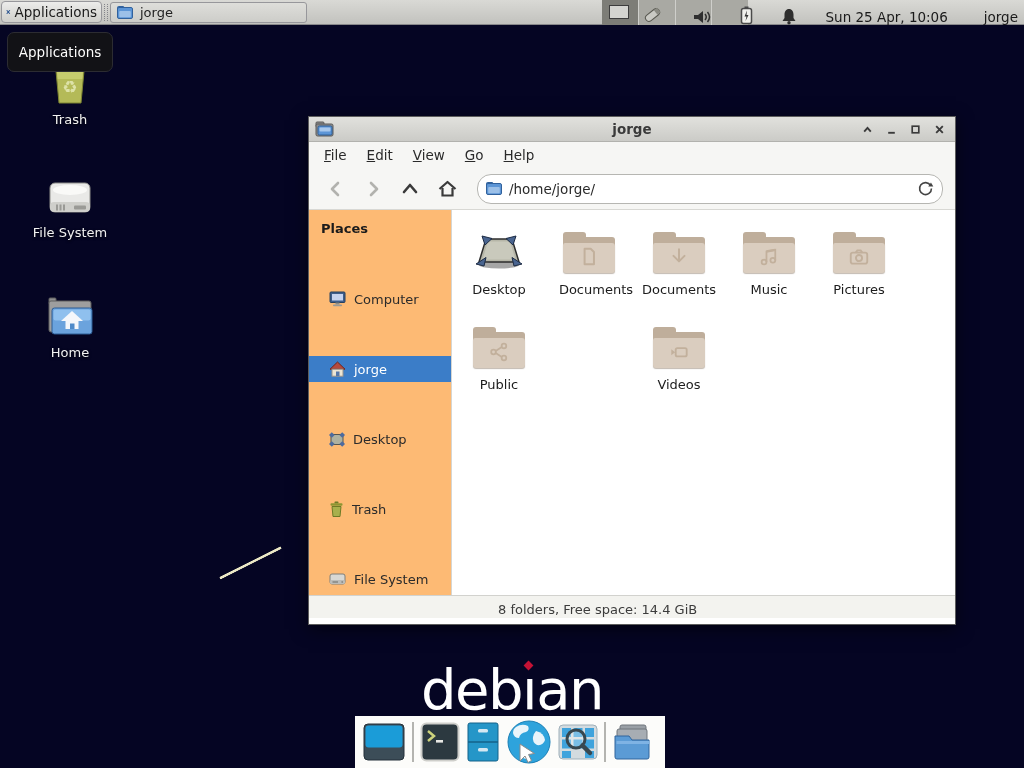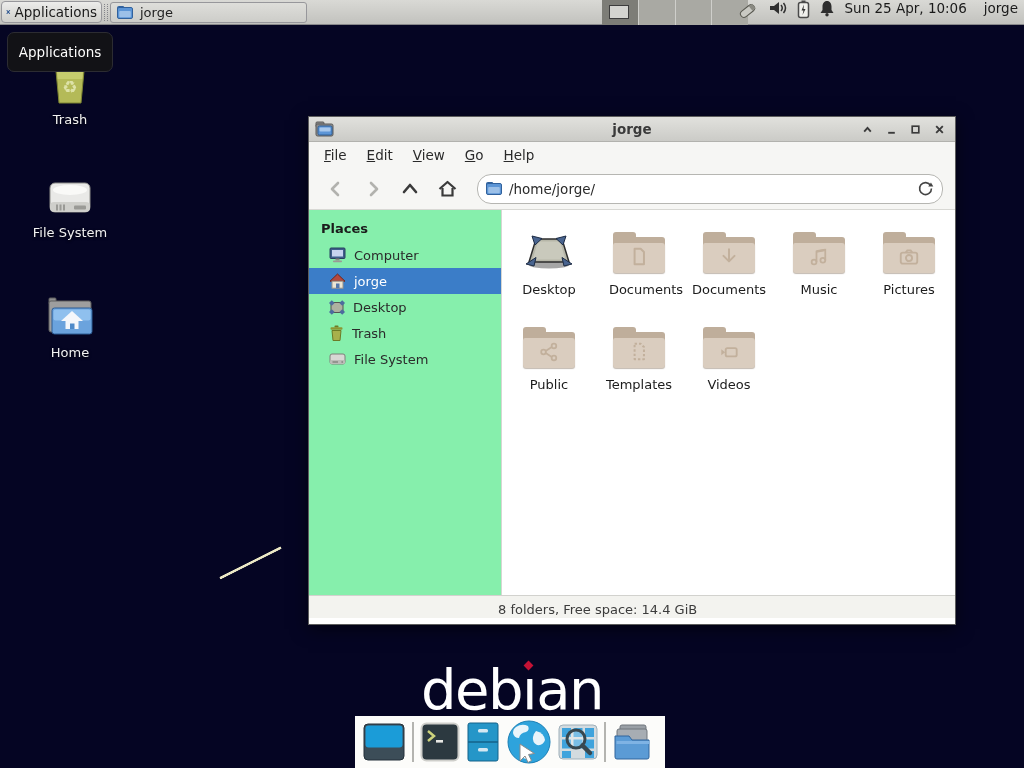--- a/index.html
+++ b/index.html
@@ -18,21 +18,21 @@
   .task-btn { position:absolute; left:110px; top:2px; width:197px; height:21px;
     background:linear-gradient(#dededa,#cdcdc9); border:1px solid #97979b; border-radius:3px;
     display:flex; align-items:center; padding:0 6px; gap:7px; }
   .task-btn span { font-size:13px; color:#222; }
   .pager { position:absolute; left:602px; top:0; width:146px; height:25px; display:flex; }
   .ws { flex:1; background:#a9a9a3; border-right:1px solid #cfcfcb; position:relative; }
   .ws:last-child { border-right:none; }
   .ws.active { background:#7d7d77; }
   .ws.active .mini-win { position:absolute; left:7px; top:5px; width:20px; height:14px;
     background:#d4d4d0; border:1px solid #3c3c3c; }
-  .panel-right { position:absolute; right:6px; top:0; height:25px; display:flex; align-items:flex-start; }
+  .panel-right { position:absolute; right:6px; top:0; height:25px; display:flex; align-items:flex-end;gap:19px; }
   .tray-ic { margin-left:9px; display:flex; align-items:center; }
   .clock { font-size:13.5px; color:#1a1a1a; margin-left:10px; white-space:nowrap; }
   .puser { font-size:13.5px; color:#1a1a1a; margin-left:17px; }
 
   
   .tooltip { position:absolute; left:7px; top:32px; width:106px; height:40px; z-index:60;
     background:#121216; border:1px solid #2c2c32; border-radius:7px;
     color:#fdfdfd; font-size:13.5px; display:flex; align-items:center; justify-content:center; }
 
   
@@ -60,23 +60,23 @@
   .menu-item { display:inline-block; font-size:13.5px; color:#2a2a2a; padding:0 10px; line-height:26px; }
   .menu-item::first-letter { text-decoration:underline; }
   .toolbar { height:42px; background:#f6f6f4; border-bottom:1px solid #d8d8d4;
     display:flex; align-items:center; padding:0 12px; }
   .nav-btn { width:30px; height:30px; display:flex; align-items:center; justify-content:center;
     border-radius:3px; margin-right:7px; }
   .pathbar { flex:1; height:30px; margin-left:8px; background:#fff; border:1px solid #b6b6b2;
     border-radius:14px; display:flex; align-items:center; padding:0 8px; }
   .pathbar .ptext { font-size:13.5px; color:#2a2a2a; margin-left:7px; flex:1; }
   .fm-body { display:flex; height:385px; }
-  .sidepane { width:193px; background:#86efac; border-right:1px solid #d6d6d2; padding-top:6px; }
+  .sidepane { width:143px; background:#fdba74; border-right:1px solid #d6d6d2; padding-top:6px; }
   .side-h { height:26px; line-height:26px; padding-left:12px; font-size:13px; font-weight:bold; color:#1b1b1b; }
-  .side-item { height:26px; display:flex; align-items:center; padding-left:20px; gap:8px; }
+  .side-item { height:26px; display:flex; align-items:center; padding-left:20px; gap:8px;margin-top:44px; }
   .side-item span { font-size:13px; color:#2b2b2b; }
   .side-item.selected { background:#3b7dc8; }
   .side-item.selected span { color:#fff; }
   .filepane { flex:1; position:relative; background:#fff; }
   .file-item { position:absolute; width:88px; text-align:center; }
   .file-item .fic { height:50px; display:flex; align-items:center; justify-content:center; }
   .file-item .flbl { margin-top:4px; font-size:13px; color:#1c1c1c; }
   .folder { width:52px; height:42px; position:relative; }
   .folder .ftab { position:absolute; left:0; top:0; width:23px; height:11px;
     background:#bfae9b; border-radius:3px 3px 0 0; }
@@ -421,33 +421,20 @@
           <svg width="22" height="22" viewBox="0 0 20 20">
             <circle cx="5" cy="10" r="2.1" stroke="#c2b09c" stroke-width="1.6" fill="none"></circle>
             <circle cx="14.5" cy="4.5" r="2.1" stroke="#c2b09c" stroke-width="1.6" fill="none"></circle>
             <circle cx="14.5" cy="15.5" r="2.1" stroke="#c2b09c" stroke-width="1.6" fill="none"></circle>
             <path d="M7 9 L12.5 5.5 M7 11 L12.5 14.5" stroke="#c2b09c" stroke-width="1.6"></path>
           </svg>
         </div>
           </div>
         <div class="flbl">Public</div>
       </div>
-      <div class="file-item" style="left:93px; top:113px;">
-        <div class="fic">
-            <div class="folder">
-          <div class="ftab"></div>
-              <div class="fback"></div>
-              <div class="ffront"></div>
-          <svg width="22" height="22" viewBox="0 0 20 20">
-                <path d="M6 2.5 h5.5 l3 3 v11 h-8.5 z" stroke="#c2b09c" stroke-width="1.8" fill="none" stroke-dasharray="2.2,1.8" stroke-linejoin="round"></path>
-              </svg>
-        </div>
-          </div>
-        <div class="flbl">Templates</div>
-      </div>
       <div class="file-item" style="left:183px; top:113px;text-align:center;">
         <div class="fic">
             <div class="folder">
           <div class="ftab"></div>
               <div class="fback"></div>
               <div class="ffront"></div>
           <svg width="22" height="22" viewBox="0 0 20 20">
             <rect x="7" y="6.5" width="10" height="7.5" rx="1.5" stroke="#c2b09c" stroke-width="1.7" fill="none"></rect>
             <polygon points="6.5,10.2 3,7.5 3,13" fill="#c2b09c"></polygon>
           </svg>

